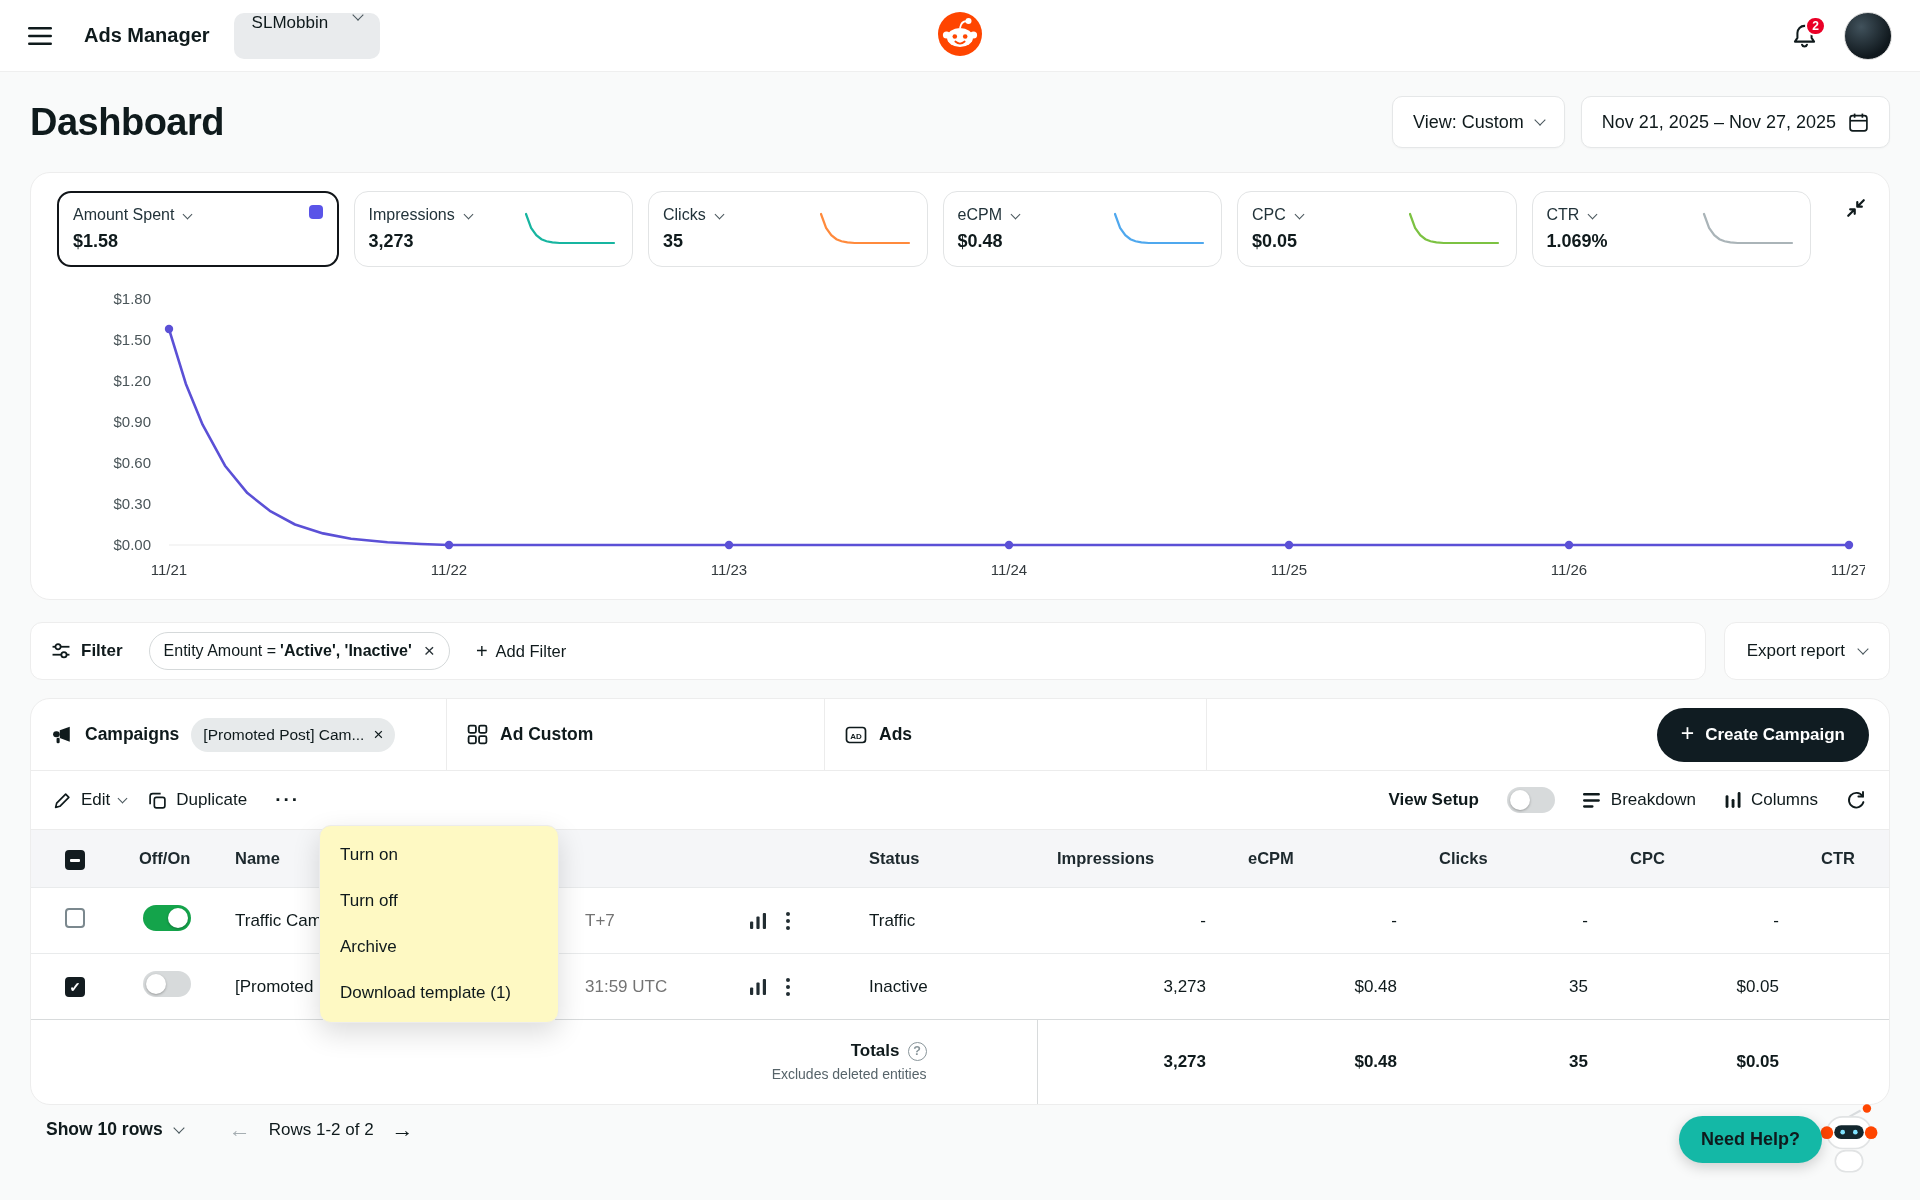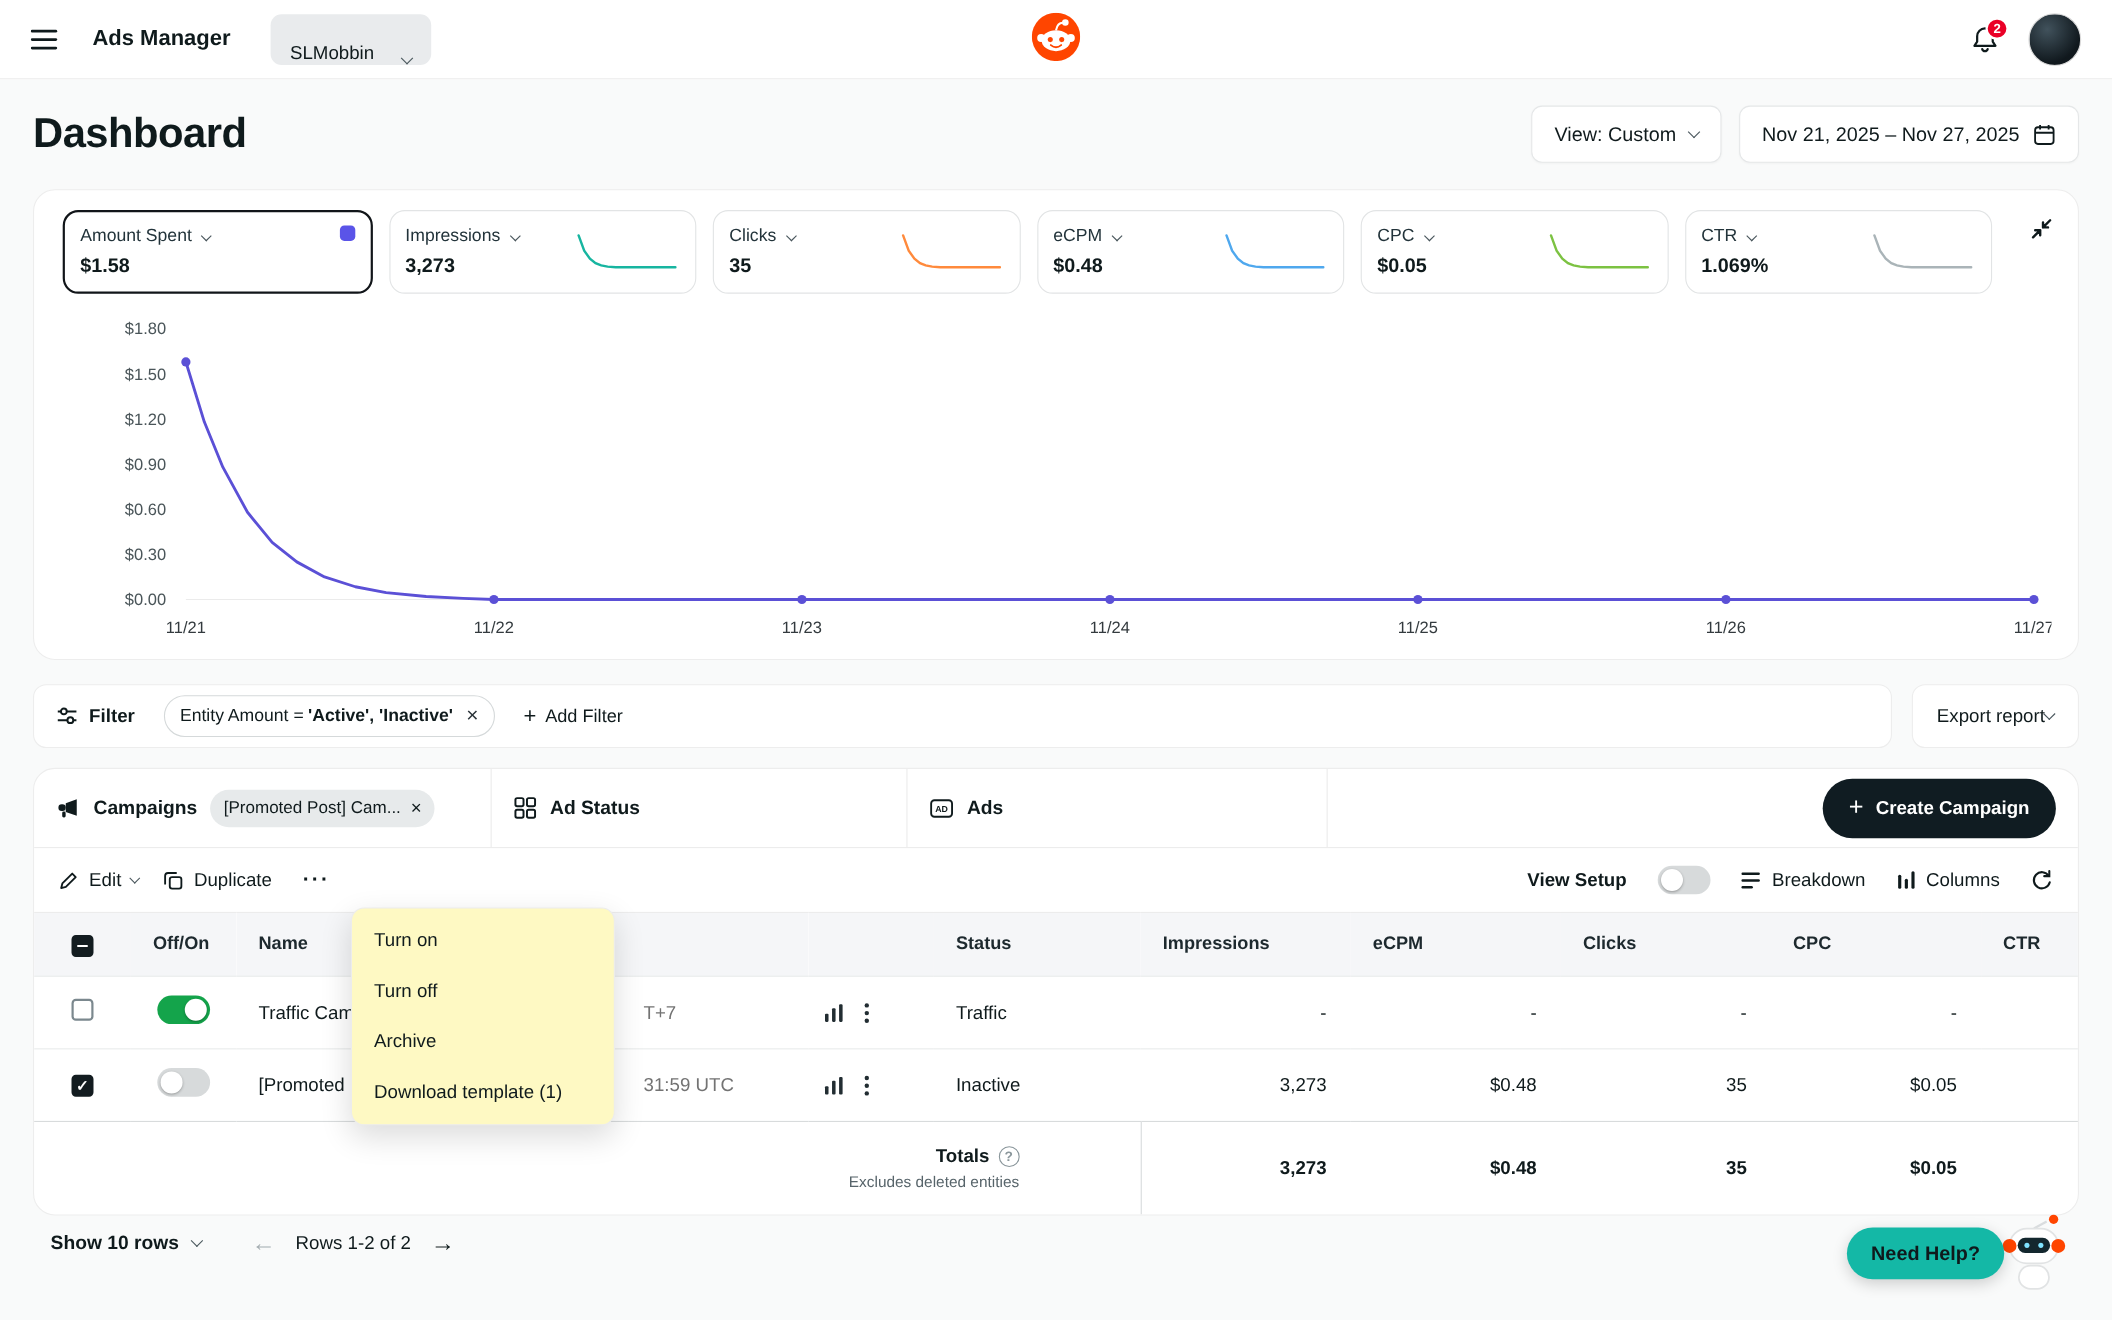--- a/index.html
+++ b/index.html
@@ -3,21 +3,21 @@
 <meta charset="utf-8">
 <style>
   *{box-sizing:border-box;margin:0;padding:0}
   html,body{width:1920px;height:1200px;overflow:hidden;font-family:"Liberation Sans",sans-serif;background:#f9fafa;color:#0f1a1c;position:relative}
   button{font-family:inherit;background:none;border:none;cursor:pointer;color:inherit}
 
   
   .topbar{height:72px;background:#fff;border-bottom:1px solid #efefef;display:flex;align-items:center;padding:0 28px;position:relative}
   .icon-btn{display:flex;align-items:center;justify-content:center}
   .app-title{font-size:20px;font-weight:700;margin-left:30px}
-  .account-pill{margin-left:36px;background:#e9ebed;border-radius:10px;height:46px;padding:0 18px;display:flex;align-items:flex-end;gap:26px;font-size:17px}
+  .account-pill{margin-left:24px;background:#e9ebed;border-radius:10px;height:46px;padding:0 18px;display:flex;align-items:flex-start;gap:26px;font-size:17px}
   .logo{position:absolute;left:50%;top:50%;transform:translate(-50%,-50%)}
   .topbar-right{margin-left:auto;display:flex;align-items:center;gap:26px}
   .bell{position:relative}
   .badge{position:absolute;top:-7px;right:-8px;background:#ea0027;color:#fff;font-size:12px;font-weight:700;min-width:20px;height:20px;border-radius:10px;display:flex;align-items:center;justify-content:center;padding:0 5px;border:2px solid #fff}
   .avatar{width:48px;height:48px;border-radius:50%;background:radial-gradient(circle at 35% 30%,#41525c,#10181d 70%);border:1px solid #d9d9d9}
 
   .content{padding:0 30px}
 
   
   .page-head{margin-top:24px;display:flex;align-items:center;justify-content:space-between}
@@ -44,21 +44,21 @@
 
   
   .filter-row{margin-top:22px;display:flex;gap:18px}
   .filter-box{flex:1;background:#fff;border:1px solid #ededed;border-radius:12px;height:58px;display:flex;align-items:center;padding:0 20px;gap:26px}
   .filter-btn{display:flex;align-items:center;gap:10px;font-size:17px;font-weight:600}
   .filter-chip{border:1px solid #d5d9da;border-radius:22px;padding:9px 14px;font-size:16px;display:flex;align-items:center;background:#fff}
   .filter-chip b{font-weight:700;margin-left:4px}
   .filter-chip .x{margin-left:12px;font-size:19px;line-height:14px;color:#2a3338;cursor:pointer}
   .add-filter{display:flex;align-items:center;gap:8px;font-size:16.5px;font-weight:500}
   .add-filter .plus{font-size:20px;font-weight:400}
-  .export-box{background:#fff;border:1px solid #ededed;border-radius:12px;height:58px;padding:0 22px;display:flex;align-items:center;font-size:17px;font-weight:500}
+  .export-box{background:#fff;border:1px solid #ededed;border-radius:12px;height:58px;padding:0 22px;display:flex;align-items:center;gap:14px;font-size:17px;font-weight:500}
 
   
   .table-panel{margin-top:18px;background:#fff;border:1px solid #ededed;border-radius:20px;position:relative;overflow:hidden}
   .tabs{height:72px;display:flex;align-items:center;border-bottom:1px solid #ececec}
   .tab{height:100%;display:flex;align-items:center;gap:12px;padding:0 20px;border-right:1px solid #ececec;font-size:17.5px;font-weight:600}
   .tab.campaigns{width:416px}
   .tab.adgroups{width:378px}
   .tab.ads{width:382px}
   .tab-chip{background:#e7eaeb;border-radius:18px;padding:8px 12px;font-size:15.5px;font-weight:400;display:flex;align-items:center;gap:9px;white-space:nowrap}
   .tab-chip .x{font-size:17px;line-height:12px}
@@ -335,21 +335,21 @@
           <span class="x">×</span>
         </span>
       </div>
       <div class="tab adgroups">
         <svg width="21" height="21" viewBox="0 0 20 20" fill="none" stroke="#0f1a1c" stroke-width="1.7">
           <rect x="1.5" y="1.5" width="7" height="7" rx="1.5"></rect>
             <rect x="11.5" y="1.5" width="7" height="7" rx="1.5"></rect>
           <rect x="1.5" y="11.5" width="7" height="7" rx="1.5"></rect>
             <rect x="11.5" y="11.5" width="7" height="7" rx="1.5"></rect>
         </svg>
-        <span>Ad Status</span>
+        <span>Ad Custom</span>
       </div>
       <div class="tab ads">
         <svg width="22" height="22" viewBox="0 0 22 22">
           <rect x="1.5" y="3.5" width="19" height="15" rx="3" fill="none" stroke="#0f1a1c" stroke-width="1.7"></rect>
           <text x="11" y="14.5" text-anchor="middle" font-size="8" font-weight="700" fill="#0f1a1c" font-family="Liberation Sans, sans-serif">AD</text>
         </svg>
         <span>Ads</span>
       </div>
       <button class="create-btn">
         <span class="plus">+</span>

